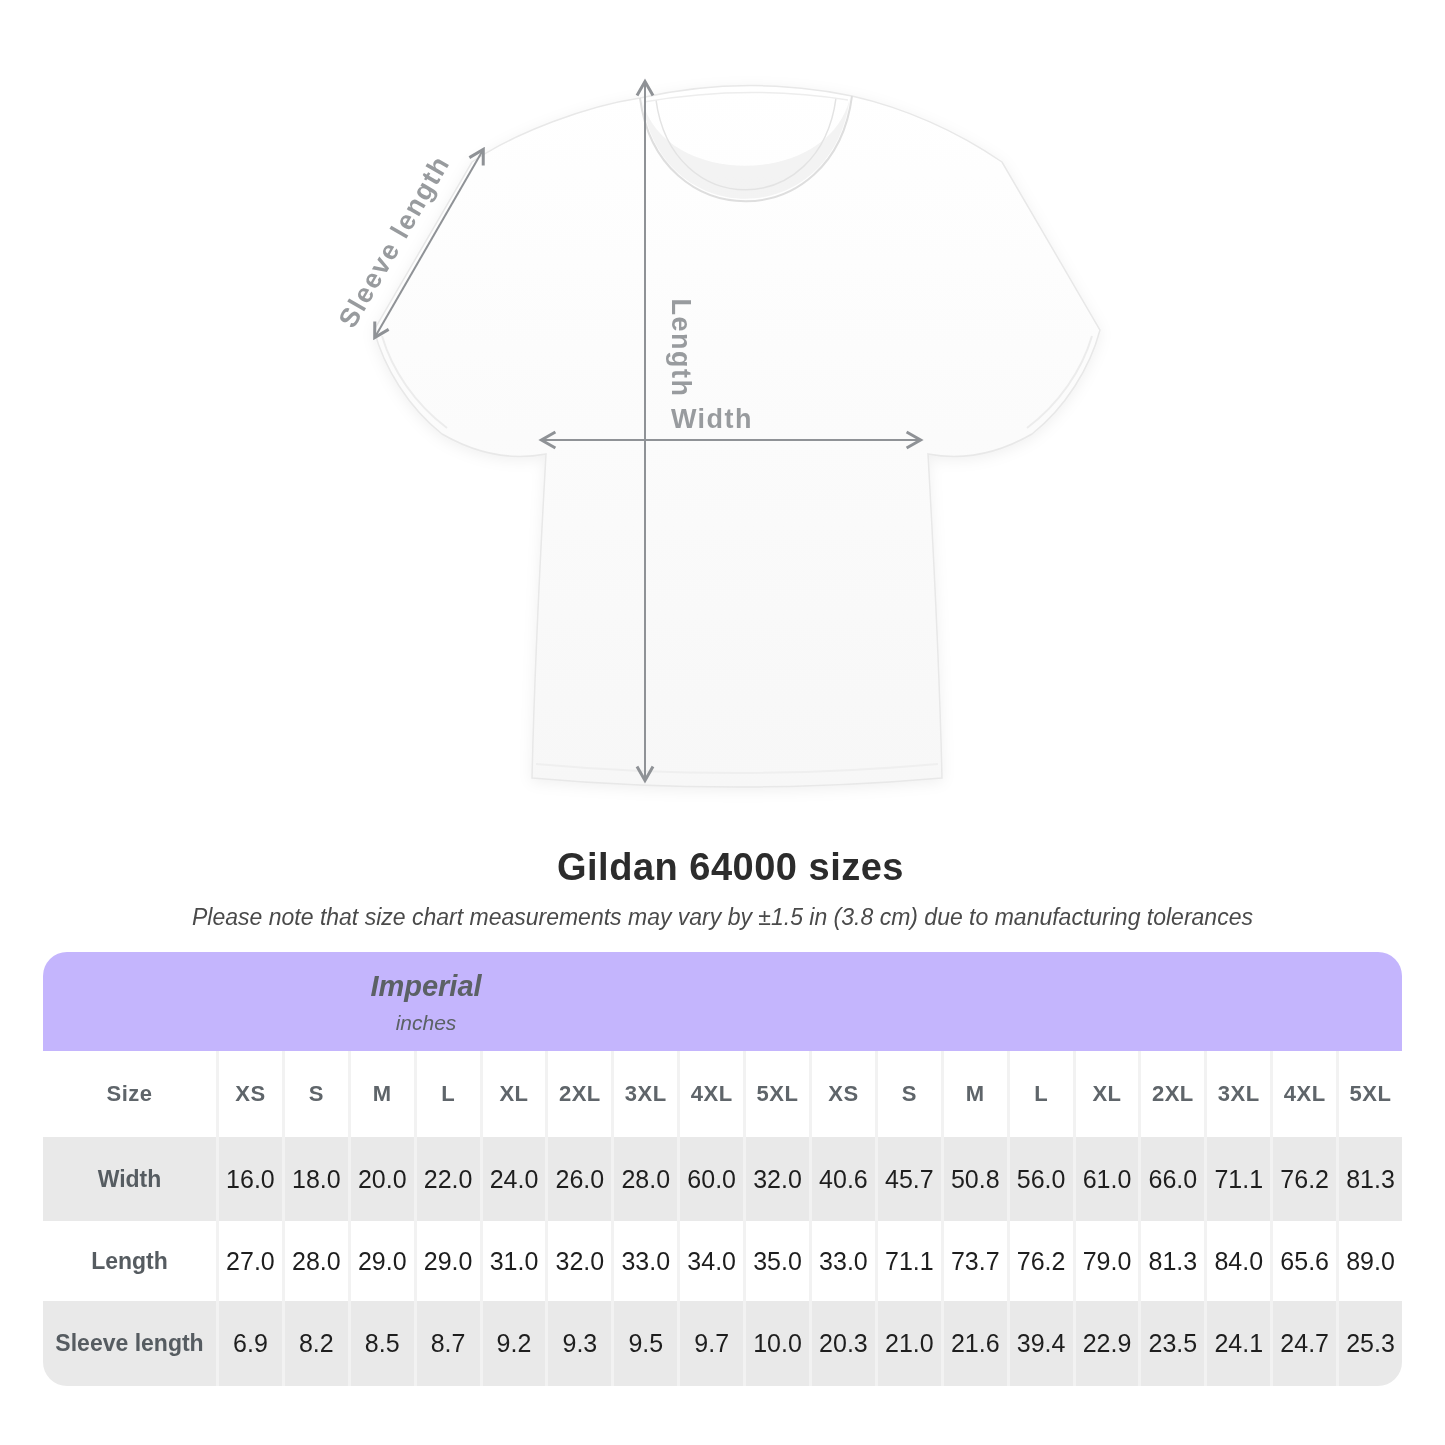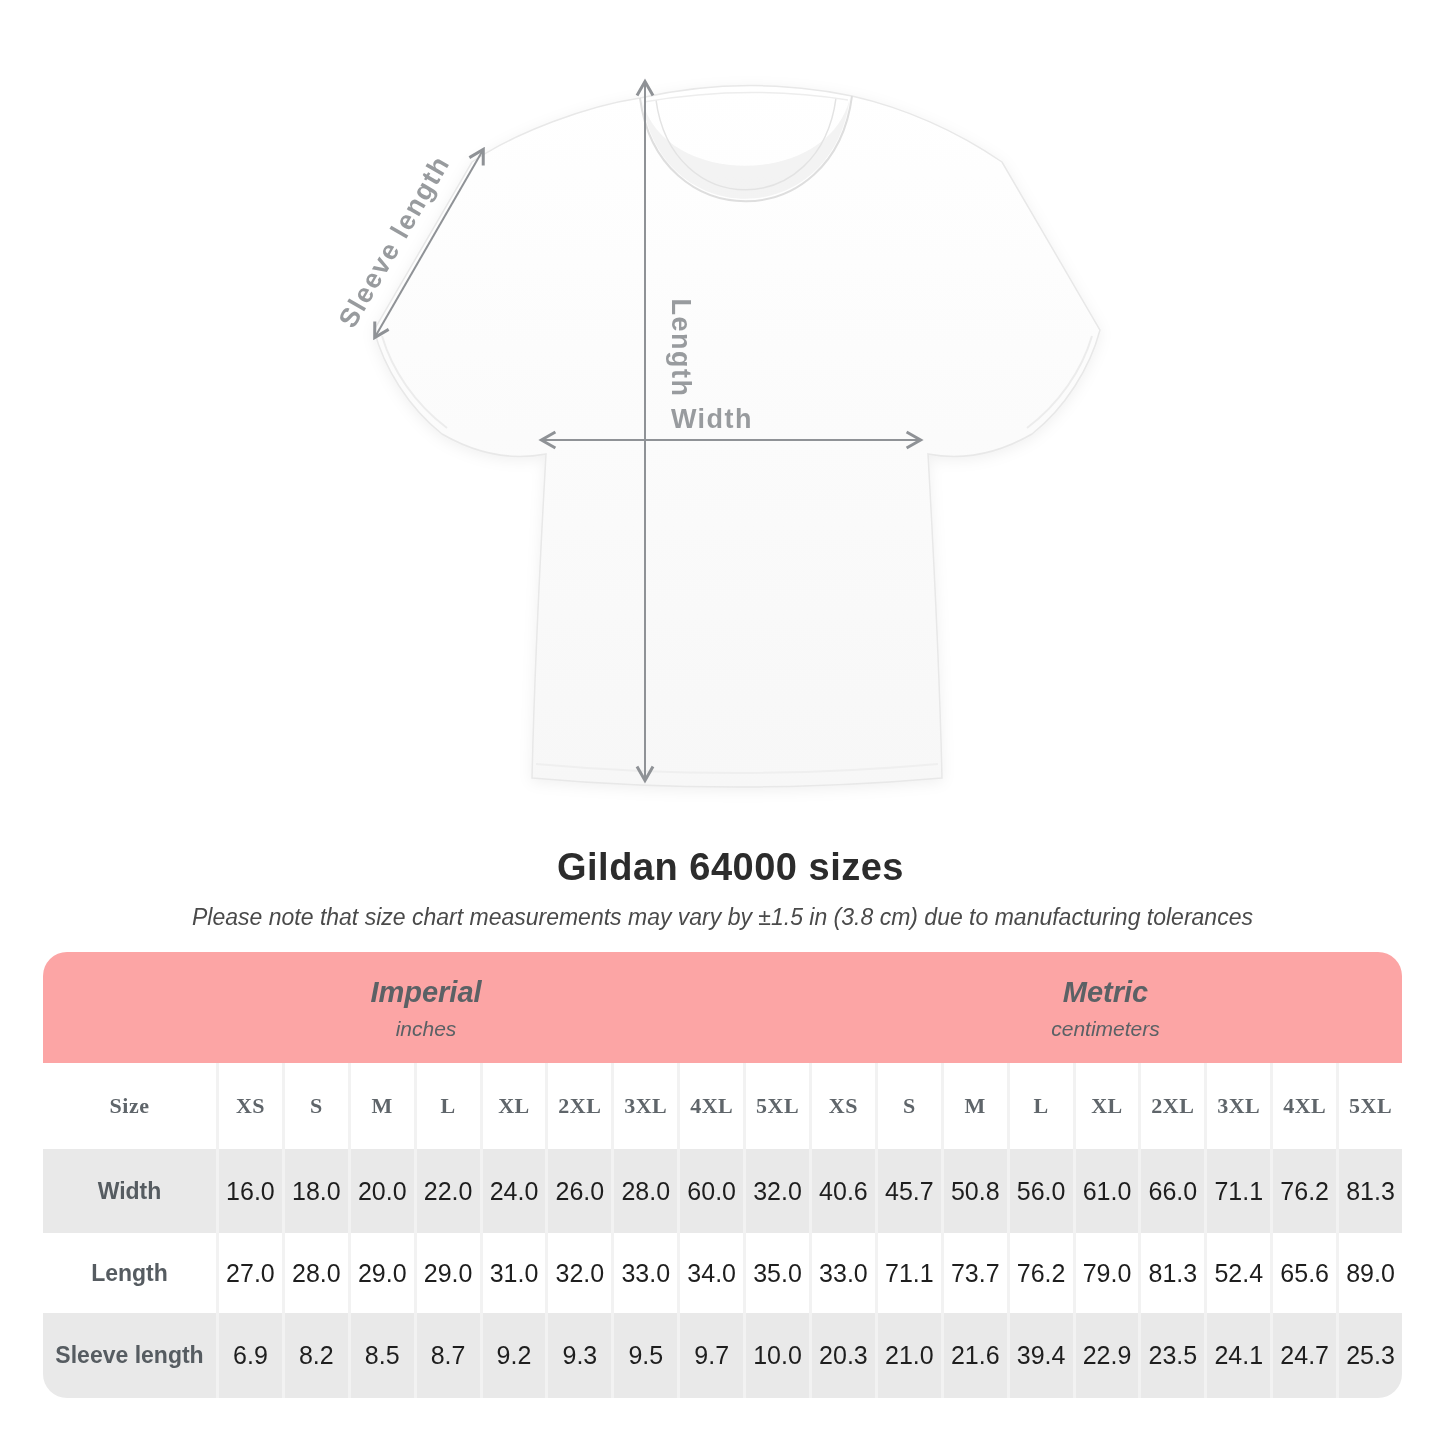--- a/index.html
+++ b/index.html
@@ -31,35 +31,35 @@
   }
 
   
   .size-table{
     position:absolute;left:43px;top:952px;width:1359px;
     border-radius:24px;overflow:hidden;background:#ffffff;
     --cols:173px repeat(18, 1fr);
   }
   .band{
     display:grid;grid-template-columns:var(--cols);
-    background:#fca5a5;height:111px;
+    background:#c4b5fd;height:99px;
   }
   .band-section{display:flex;flex-direction:column;align-items:center;justify-content:center;padding-top:2px;}
   .band-imperial{grid-column:1 / span 10;}
   .band-metric{grid-column:11 / span 9;}
   .section-title{font-size:29px;font-weight:bold;font-style:italic;color:#5b6165;line-height:1.15;}
   .section-unit{font-size:21px;font-style:italic;color:#5b6165;margin-top:7px;}
 
   .row{display:grid;grid-template-columns:var(--cols);}
   .cell{
     display:flex;align-items:center;justify-content:center;
     box-sizing:border-box;
   }
   .cell:not(:first-child){border-left:3px solid #f2f2f2;}
-  .size-row{height:86px;background:#ffffff;font-family:Liberation Serif, serif;}
+  .size-row{height:86px;background:#ffffff;}
   .size-cell,.size-label-cell{font-size:22px;font-weight:bold;color:#5f656a;letter-spacing:.5px;}
   .data-row{height:84px;}
   .data-row.gray{background:#e9e9e9;}
   .data-row.white{background:#ffffff;}
   .data-row:nth-child(2){height:80px;}
   .data-row:last-child{height:85px;}
   .label-cell{font-size:23px;font-weight:bold;color:#565c61;}
   .value-cell{font-size:25px;color:#1e1e1e;}
 </style>
 </head>
@@ -117,24 +117,20 @@
 
 <h1 class="page-title">Gildan 64000 sizes</h1>
 <p class="size-note">Please note that size chart measurements may vary by ±1.5 in (3.8 cm) due to manufacturing tolerances</p>
 
 <div class="size-table">
 
   <div class="band">
     <div class="band-section band-imperial">
       <div class="section-title">Imperial</div>
       <div class="section-unit">inches</div>
-    </div>
-    <div class="band-section band-metric">
-      <div class="section-title">Metric</div>
-      <div class="section-unit">centimeters</div>
     </div>
   </div>
 
   <div class="row size-row">
     <div class="cell size-label-cell">Size</div>
 
   <div class="cell size-cell">XS</div>
       <div class="cell size-cell">S</div>
       <div class="cell size-cell">M</div>
       <div class="cell size-cell">L</div>
@@ -187,21 +183,21 @@
         <div class="cell value-cell">32.0</div>
         <div class="cell value-cell">33.0</div>
         <div class="cell value-cell">34.0</div>
         <div class="cell value-cell">35.0</div>
         <div class="cell value-cell">33.0</div>
         <div class="cell value-cell">71.1</div>
         <div class="cell value-cell">73.7</div>
         <div class="cell value-cell">76.2</div>
         <div class="cell value-cell">79.0</div>
         <div class="cell value-cell">81.3</div>
-        <div class="cell value-cell">52.4</div>
+        <div class="cell value-cell">84.0</div>
         <div class="cell value-cell">65.6</div>
         <div class="cell value-cell">89.0</div>
       </div>
       <div class="row data-row gray">
         <div class="cell label-cell">Sleeve length</div>
         <div class="cell value-cell">6.9</div>
         <div class="cell value-cell">8.2</div>
         <div class="cell value-cell">8.5</div>
         <div class="cell value-cell">8.7</div>
         <div class="cell value-cell">9.2</div>

